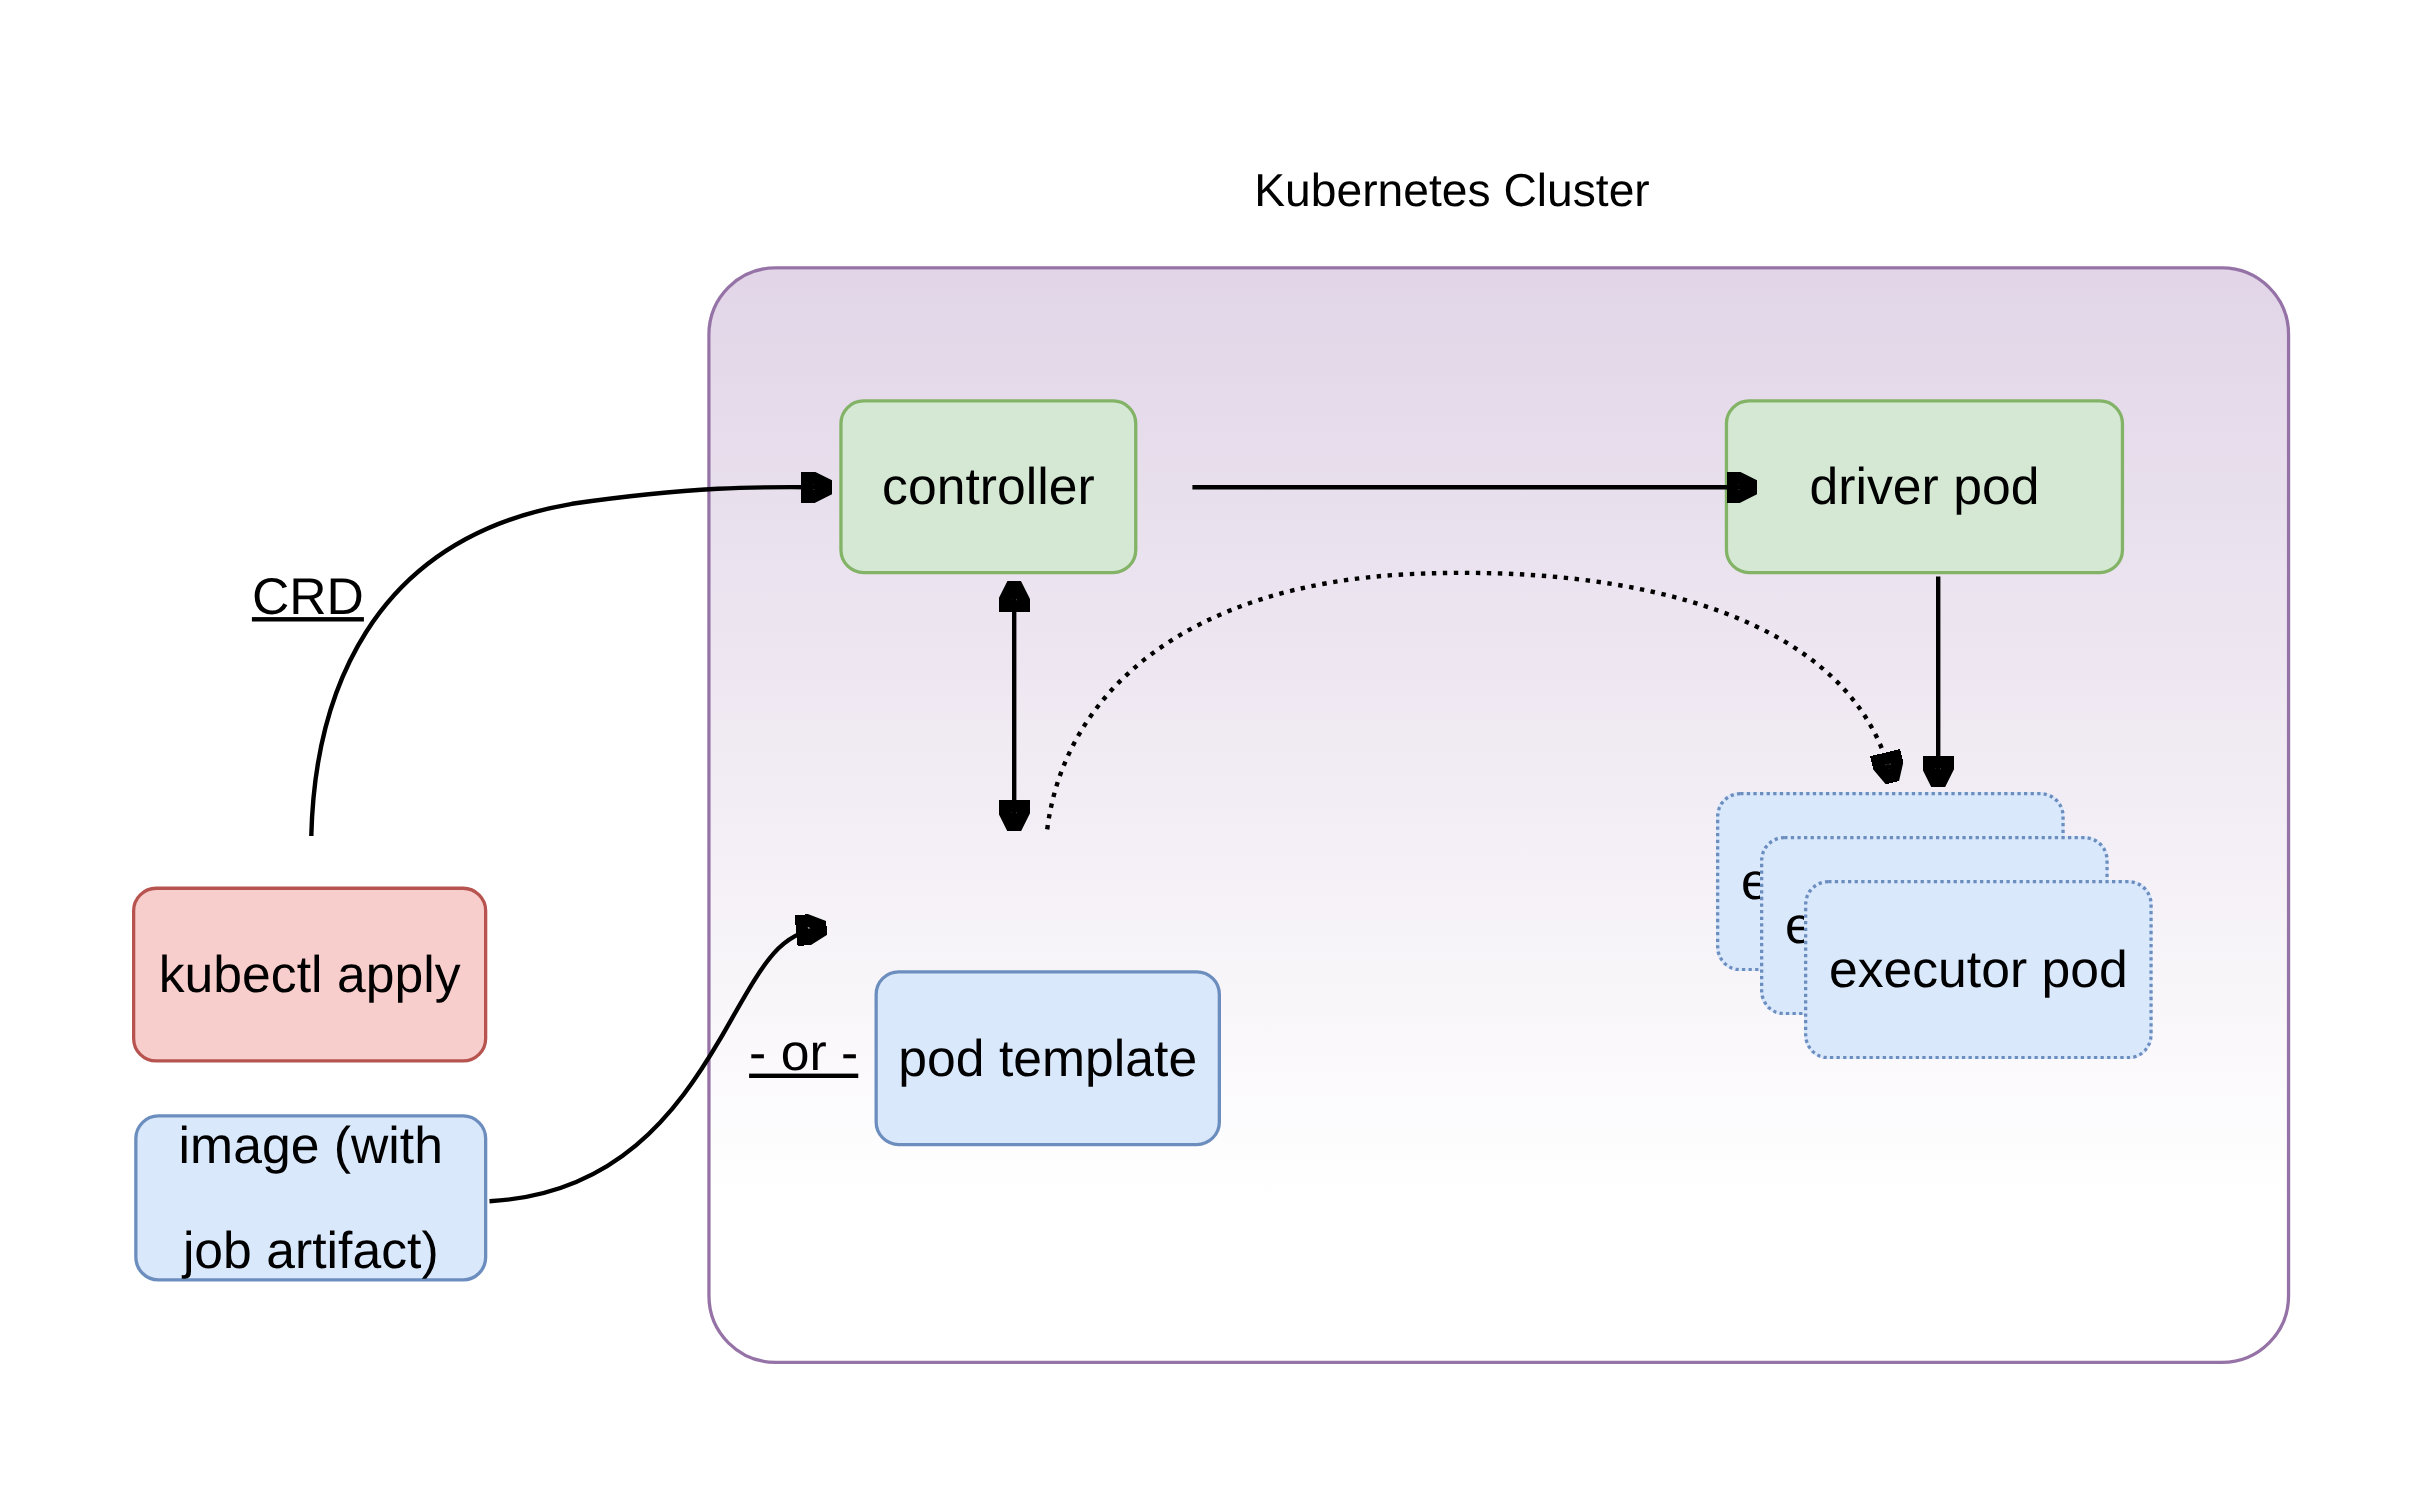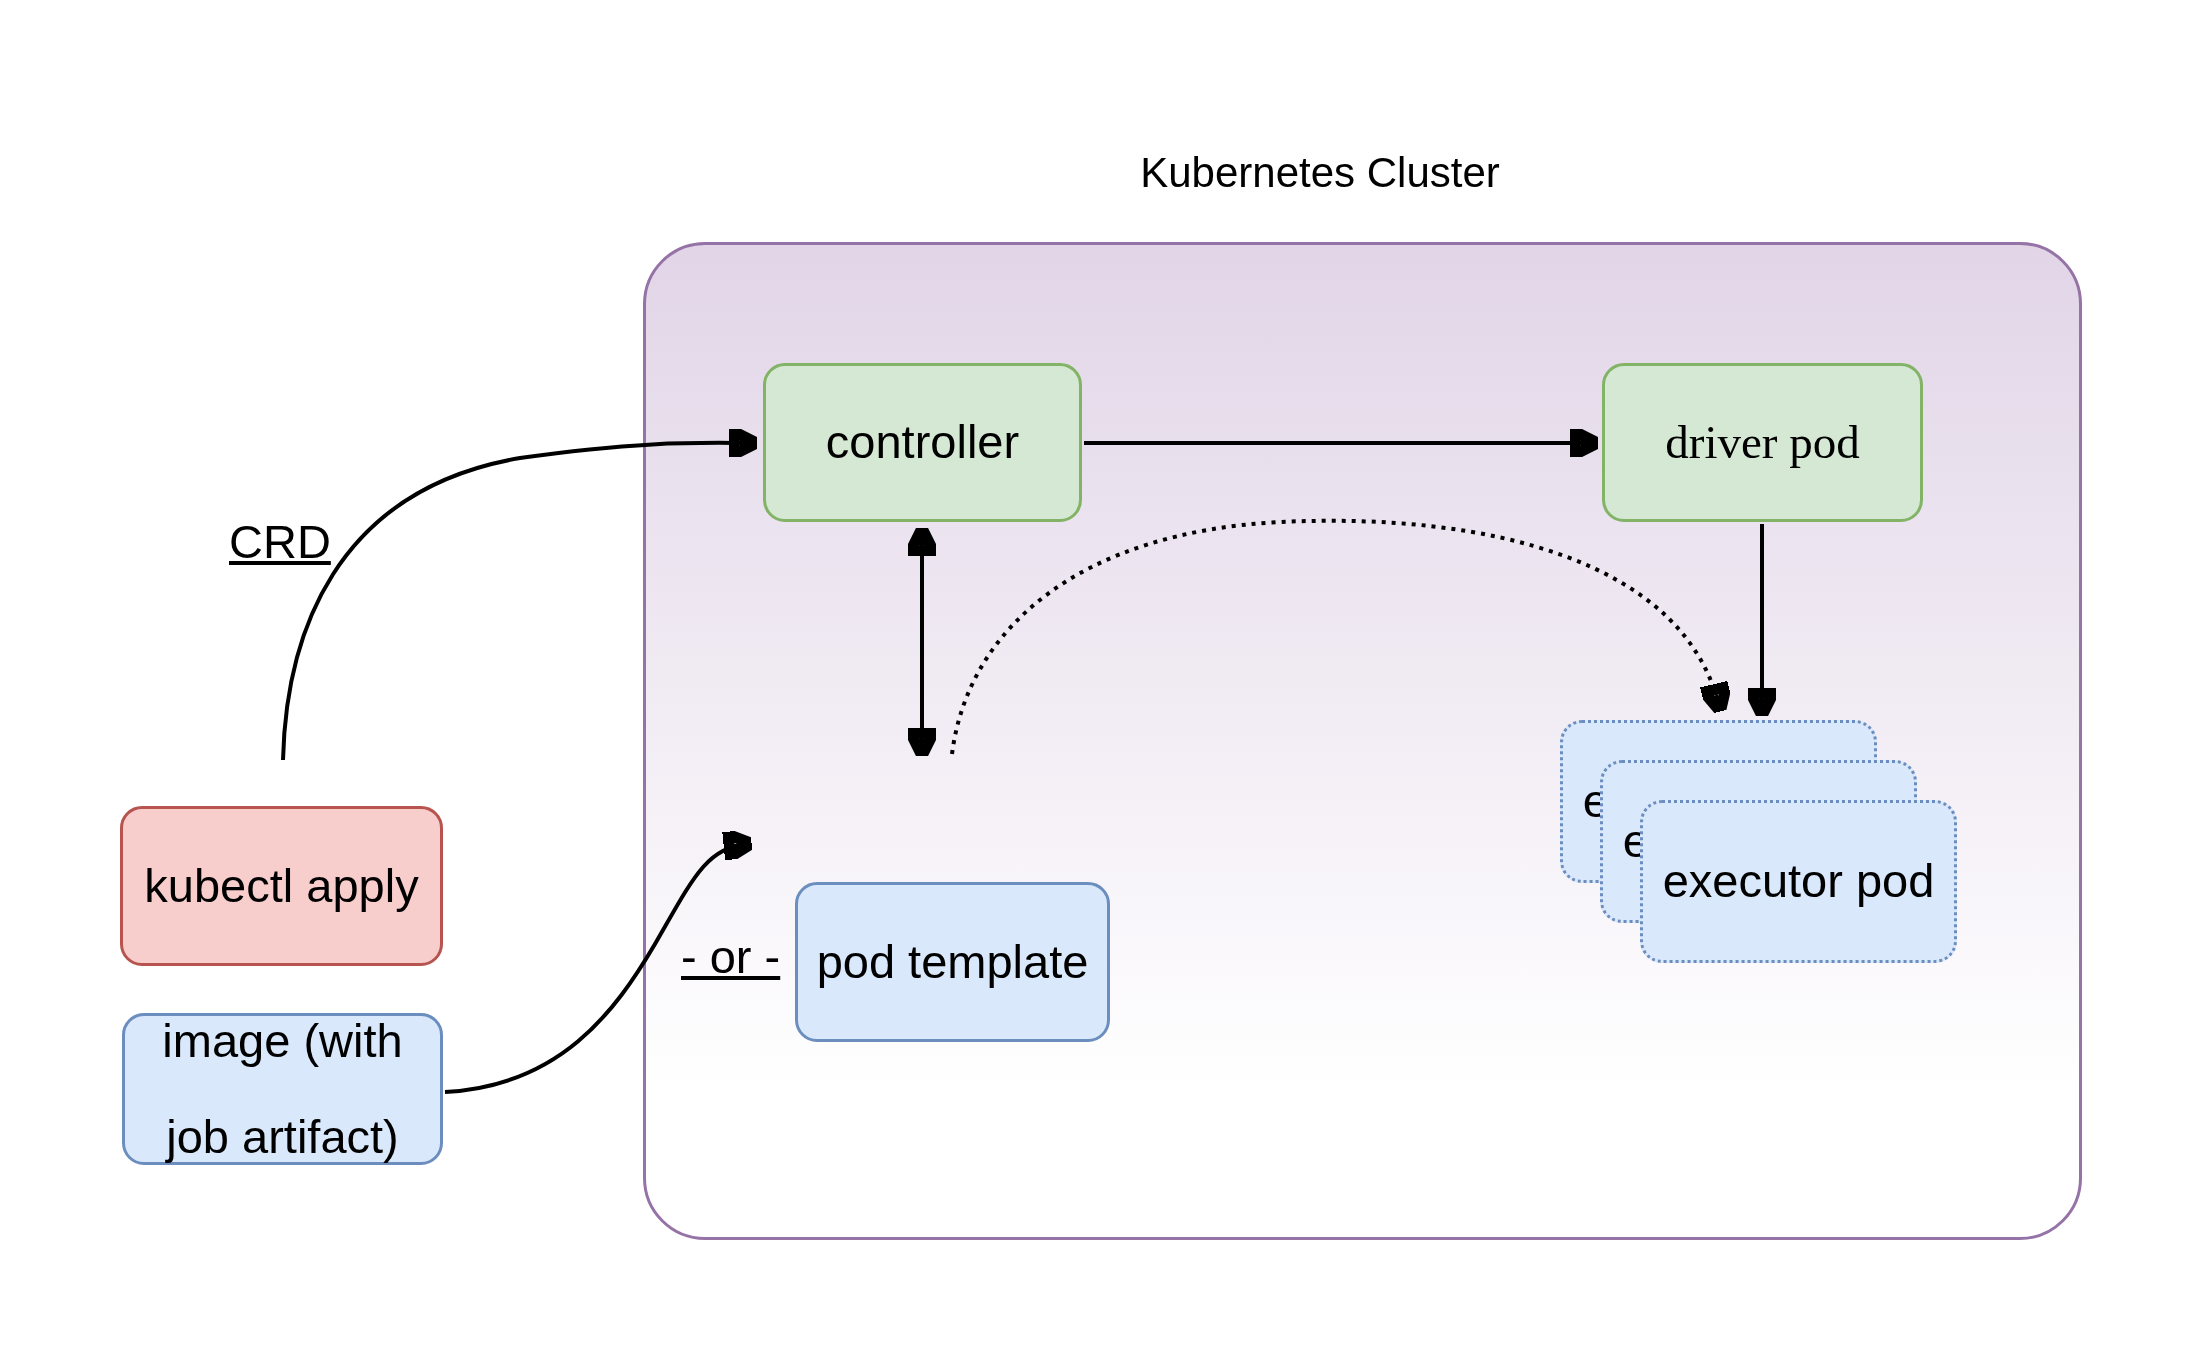--- a/index.html
+++ b/index.html
@@ -38,22 +38,22 @@
     font-size: 47px;
     line-height: 1.2;
     border-radius: 22px;
     box-sizing: border-box;
   }
   .green { background: var(--green-fill, #d5e8d4); border: 3px solid var(--green-border, #82b366); }
   .blue  { background: var(--blue-fill, #dae8fc);  border: 3px solid var(--blue-border, #6c8ebf); }
   .red   { background: var(--red-fill, #f8cecc);   border: 3px solid var(--red-border, #b85450); }
   .exec  { background: var(--blue-fill, #dae8fc);  border: 3px dotted var(--blue-border, #6c8ebf); }
 
-  .controller   { left: 763px;  top: 363px;  width: 319px; height: 159px; }
-  .driver-pod   { left: 1602px; top: 363px;  width: 321px; height: 159px; font-family: Liberation Serif, serif; }
+  .controller   { left: 763px;  top: 363px;  width: 271px; height: 159px; }
+  .driver-pod   { left: 1568px; top: 363px;  width: 363px; height: 159px; }
   .image-node   { left: 758px;  top: 761px;  width: 312px; height: 161px; }
   .pod-template { left: 795px;  top: 882px;  width: 315px; height: 160px; }
   .kubectl      { left: 120px;  top: 762px;  width: 323px; height: 160px; margin-top: 44px; }
   .artifact     { left: 122px;  top: 1013px; width: 321px; height: 152px; flex-direction: column; gap: 40px; }
   .exec-back    { left: 1560px; top: 720px;  width: 317px; height: 163px; }
   .exec-middle  { left: 1600px; top: 760px;  width: 317px; height: 163px; }
   .exec-front   { left: 1640px; top: 800px;  width: 317px; height: 163px; }
 
   .float-label {
     position: absolute;

